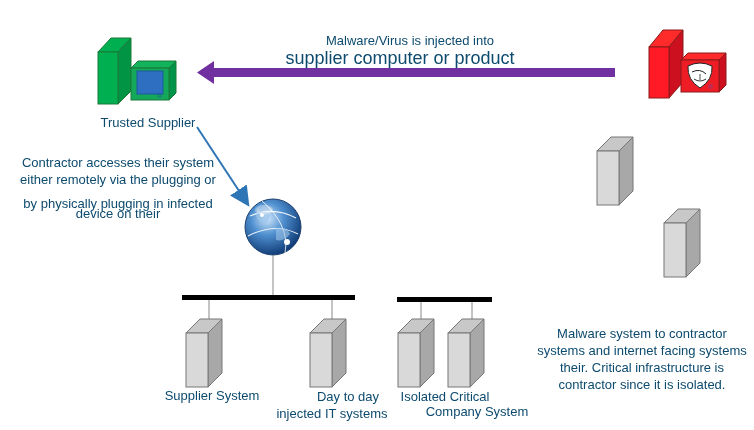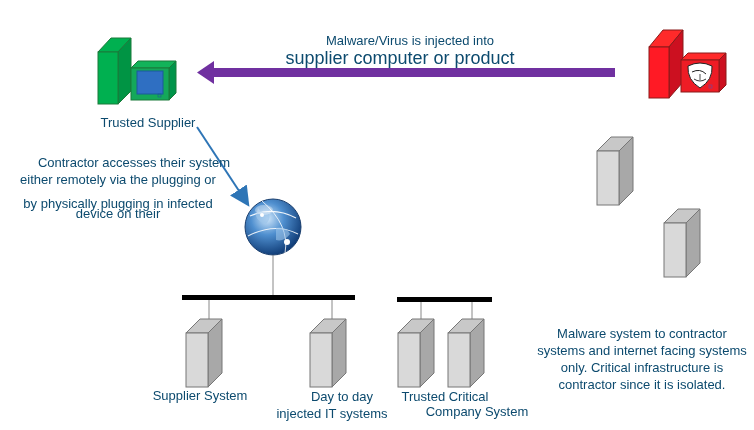--- a/index.html
+++ b/index.html
@@ -110,29 +110,29 @@
         <rect x="664" y="223" width="22" height="54" fill="#d9d9d9" stroke="#777" stroke-width="1"></rect>
       </g>
     </g>
 </svg>
 
 <div class="label" style="left:88px; top:106px; width:120px; font-size:13px;margin-top:9px;">Trusted Supplier</div>
 
 <div class="label" style="left:290px; top:33px; width:240px; font-size:13px;">Malware/Virus is injected into</div>
 <div class="label" style="left:280px; top:50px; width:240px; font-size:18px;">supplier computer or product</div>
 
-<div class="label" style="left:0px; top:155px; width:236px;margin-left:16px;">Contractor accesses their system</div>
+<div class="label" style="left:0px; top:155px; width:236px;">Contractor accesses their system</div>
 <div class="label" style="left:0px; top:172px; width:236px;">either remotely via the plugging or</div>
 <div class="label" style="left:0px; top:196px; width:236px;text-align:center;">by physically plugging in infected</div>
 <div class="label" style="left:0px; top:206px; width:236px;">device on their</div>
 
-<div class="label" style="left:140px; top:388px; width:120px;">Supplier System</div>
+<div class="label" style="left:152px; top:388px; width:120px;">Supplier System</div>
 
-<div class="label" style="left:272px; top:389px; width:140px;">Day to day</div>
+<div class="label" style="left:278px; top:389px; width:140px;">Day to day</div>
 <div class="label" style="left:262px; top:406px; width:140px;">injected IT systems</div>
 
-<div class="label" style="left:385px; top:389px; width:120px;">Trusted Critical</div>
+<div class="label" style="left:385px; top:389px; width:120px;">Isolated Critical</div>
 <div class="label" style="left:385px; top:404px; width:120px;margin-left:32px;">Company System</div>
 
 <div class="label" style="left:530px; top:326px; width:224px;">Malware system to contractor</div>
 <div class="label" style="left:530px; top:343px; width:224px;">systems and internet facing systems</div>
-<div class="label" style="left:530px; top:360px; width:224px;">only. Critical infrastructure is</div>
+<div class="label" style="left:530px; top:360px; width:224px;">their. Critical infrastructure is</div>
 <div class="label" style="left:530px; top:377px; width:224px;">contractor since it is isolated.</div>
 
 </body></html>

